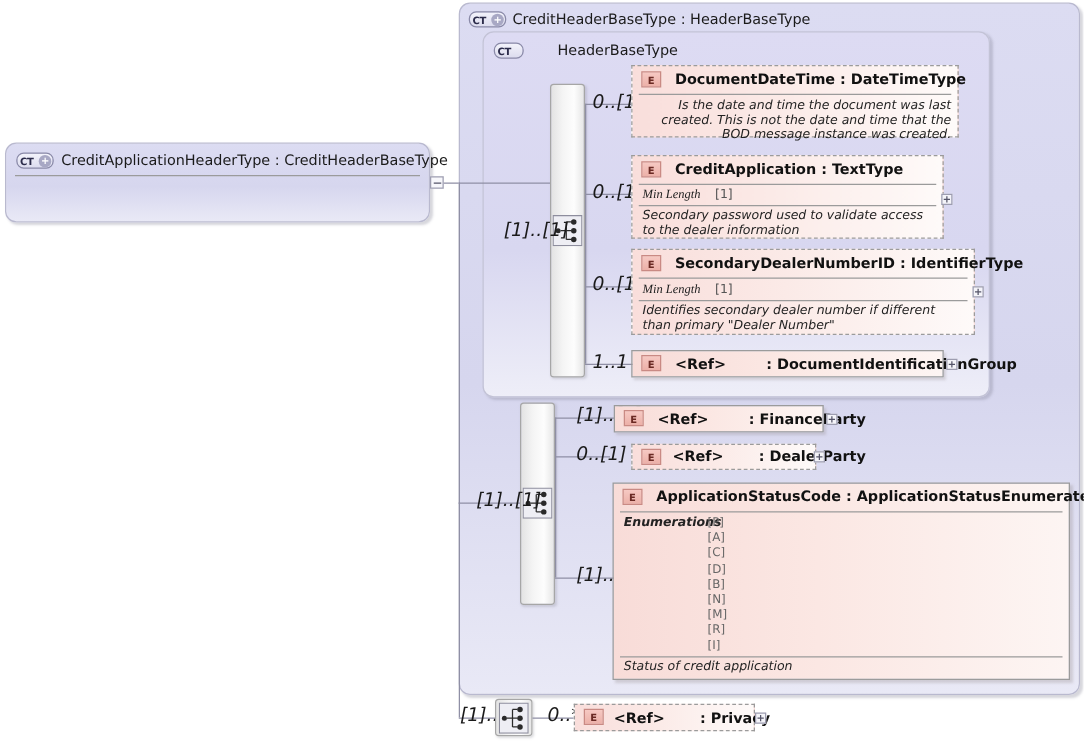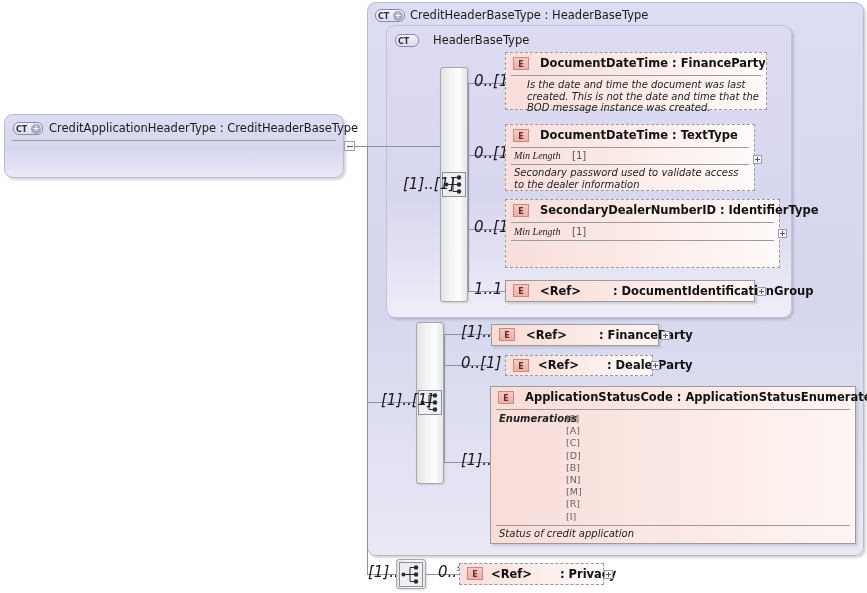--- a/index.html
+++ b/index.html
@@ -80,21 +80,21 @@
     <span>CT</span>
     <span class="pl">+</span>
   </div>
   <div class="ct-title" style="left:42px;top:5px;">CreditHeaderBaseType : HeaderBaseType</div>
 </div>
 
 <div class="abs ctbox inner" style="left:386px;top:25px;width:406px;height:293px;">
   <div class="badge-ct" style="left:8px;top:8px;">
     <span>CT</span>
   </div>
-  <div class="ct-title" style="left:46px;top:7px;">HeaderBaseType</div>
+  <div class="ct-title" style="left:59px;top:7px;">HeaderBaseType</div>
 </div>
 
 <div class="abs seqbar" style="left:440px;top:67px;width:28px;height:235px;"></div>
 <div class="abs" style="left:442px;top:172px;width:24px;height:25px;">
   <svg width="24" height="25" viewBox="0 0 24 25">
     <rect x="0.5" y="0.5" width="23" height="24" fill="#eeeef4" stroke="#8e8e9e"></rect>
     <circle cx="4.5" cy="12.5" r="2" fill="#2a2a2a"></circle>
     <line x1="6.5" y1="12.5" x2="11" y2="12.5" stroke="#2a2a2a" stroke-width="1"></line>
     <line x1="11" y1="5.5" x2="11" y2="19.5" stroke="#2a2a2a" stroke-width="1"></line>
     <line x1="11" y1="5.5" x2="15" y2="5.5" stroke="#2a2a2a" stroke-width="1"></line>
@@ -109,52 +109,53 @@
 <div class="ln-h" style="left:367px;top:146px;width:73px;"></div>
 <div class="card" style="left:403px;top:175px;">[1]..[1]</div>
 
 <div class="ln-v" style="left:468px;top:83px;height:208px;"></div>
 
 <div class="ln-h" style="left:468px;top:83px;width:40px;"></div>
 <div class="card" style="left:474px;top:72px;">0..[1]</div>
 <div class="abs el opt" style="left:505px;top:52px;width:262px;height:58px;">
   <div class="el-hdr">
     <span class="badge-e">E</span>
-    <span class="el-name">DocumentDateTime : FinanceParty</span>
-  </div>
-  <div class="sep" style="top:22px;"></div>
-  <div class="doc" style="left:21px;top:26px;width:248px;text-indent:0;">Is the date and time the document was last created. This is not the date and time that the BOD message instance was created.</div>
+    <span class="el-name">DocumentDateTime : DateTimeType</span>
+  </div>
+  <div class="sep" style="top:22px;"></div>
+  <div class="doc" style="left:7px;top:26px;width:248px;text-indent:0;text-align:right;">Is the date and time the document was last created. This is not the date and time that the BOD message instance was created.</div>
 </div>
 
 <div class="ln-h" style="left:468px;top:155px;width:40px;"></div>
 <div class="card" style="left:474px;top:144px;">0..[1]</div>
 <div class="abs el opt" style="left:505px;top:124px;width:250px;height:67px;">
   <div class="el-hdr">
     <span class="badge-e">E</span>
-    <span class="el-name">DocumentDateTime : TextType</span>
+    <span class="el-name">CreditApplication : TextType</span>
   </div>
   <div class="sep" style="top:22px;"></div>
   <div class="facet" style="left:8px;top:25px;">Min Length</div>
   <div class="facet-val" style="left:66px;top:25px;">[1]</div>
   <div class="sep" style="top:39px;"></div>
   <div class="doc" style="left:8px;top:42px;width:236px;">Secondary password used to validate access to the dealer information</div>
 </div>
 <div class="abs plusbox" style="left:753px;top:155px;"></div>
 
 <div class="ln-h" style="left:468px;top:229px;width:40px;"></div>
 <div class="card" style="left:474px;top:218px;">0..[1]</div>
 <div class="abs el opt" style="left:505px;top:199px;width:275px;height:69px;">
   <div class="el-hdr">
     <span class="badge-e">E</span>
     <span class="el-name">SecondaryDealerNumberID : IdentifierType</span>
   </div>
   <div class="sep" style="top:22px;"></div>
   <div class="facet" style="left:8px;top:26px;">Min Length</div>
   <div class="facet-val" style="left:66px;top:26px;">[1]</div>
   <div class="sep" style="top:40px;"></div>
+  <div class="doc" style="left:8px;top:43px;width:258px;">Identifies secondary dealer number if different than primary "Dealer Number"</div>
 </div>
 <div class="abs plusbox" style="left:778px;top:229px;"></div>
 
 <div class="ln-h" style="left:468px;top:291px;width:40px;"></div>
 <div class="card" style="left:474px;top:280px;">1..1</div>
 <div class="abs el" style="left:505px;top:280px;width:250px;height:22px;">
   <div class="el-hdr" style="height:20px;line-height:20px;">
     <span class="badge-e" style="top:3px;">E</span>
     <span class="el-name" style="white-space:pre;">&lt;Ref&gt;        : DocumentIdentificationGroup</span>
   </div>

